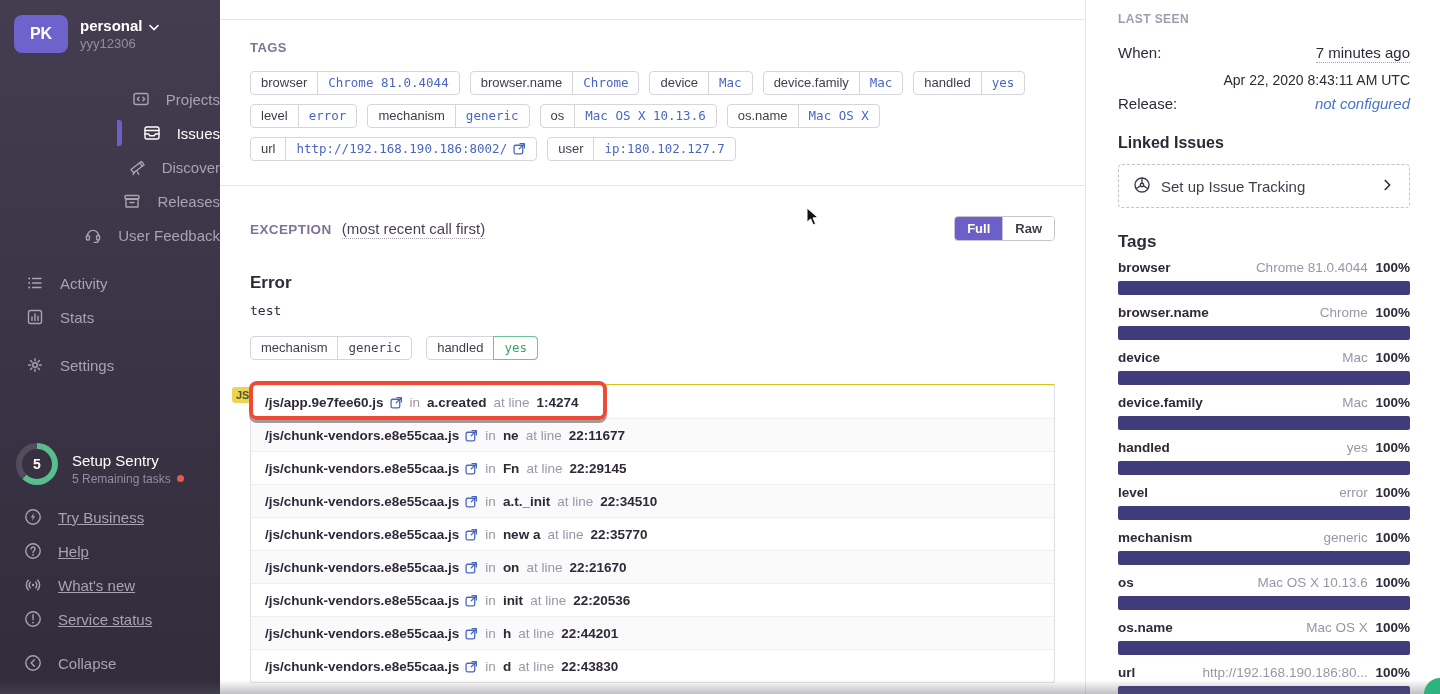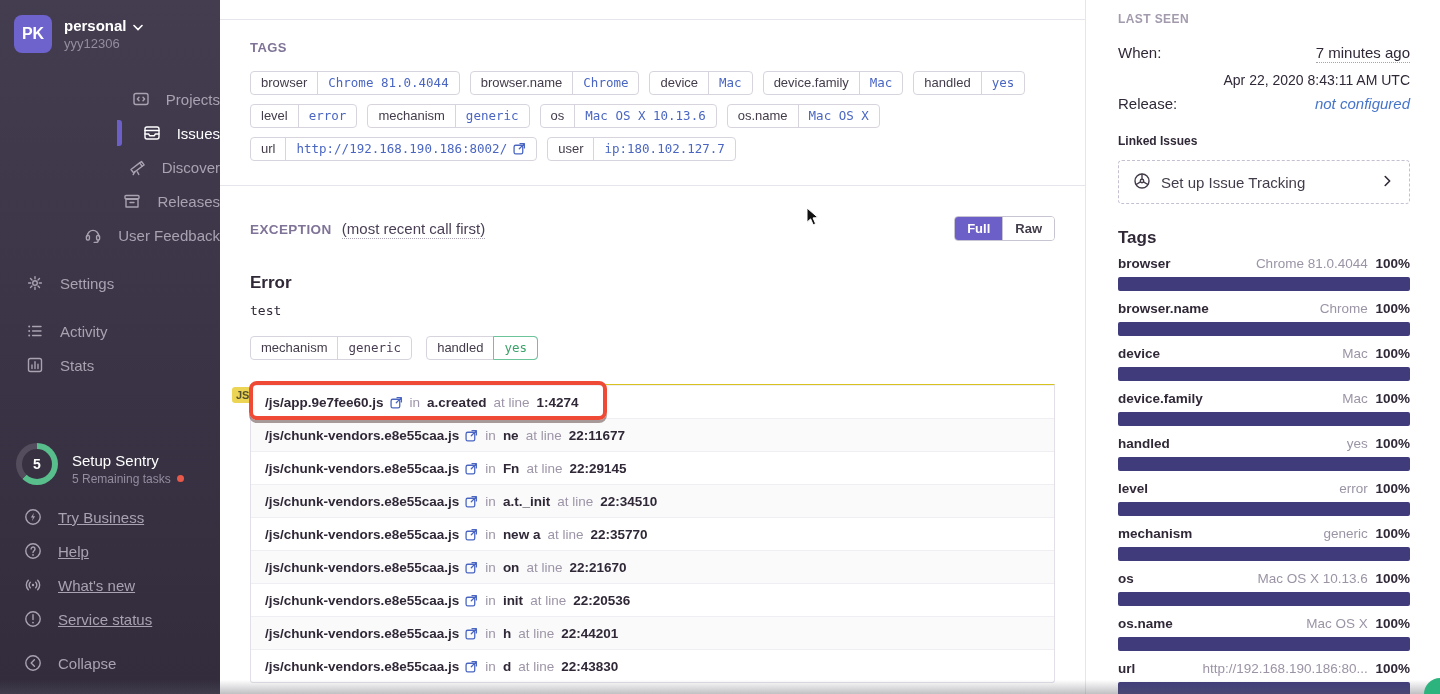--- a/index.html
+++ b/index.html
@@ -11,21 +11,21 @@
   }
   .mono { font-family:"DejaVu Sans Mono", monospace; }
 
   
   .sidebar {
     width:220px; flex:0 0 220px; height:694px;
     background:linear-gradient(180deg,#443d50 0%,#3a3345 55%,#322c3c 100%);
     color:#a8a2b1; display:flex; flex-direction:column; position:relative;
   }
   .org { display:flex; align-items:center; gap:12px; margin:12px 0 0 14px; height:44px; cursor:pointer; }
-  .avatar { width:38px; height:38px; border-radius:8px; background:#6e62cc; color:#fff;
+  .avatar { width:54px; height:38px; border-radius:8px; background:#6e62cc; color:#fff;
     display:flex; align-items:center; justify-content:center; font-size:16px; font-weight:bold; }
   .org-name { color:#fff; font-weight:bold; font-size:15px; display:flex; align-items:center; gap:6px; }
   .org-sub { color:#948d9f; font-size:13px; margin-top:2px; }
   .nav { display:flex; flex-direction:column; }
   .nav1 { margin-top:26px;align-items:flex-end; } .nav2 { margin-top:14px; } .nav3 { margin-top:14px; }
   .nav-item { position:relative; display:flex; align-items:center; gap:16px; height:34px;
     padding-left:26px; font-size:15px; cursor:pointer; color:#a8a2b1; }
   .nav-item .ic { width:18px; height:18px; display:flex; align-items:center; justify-content:center; flex:0 0 18px; }
   .nav-item.active { color:#fff; }
   .nav-item.active::before { content:''; position:absolute; left:0; top:4px; bottom:4px; width:5px;
@@ -85,21 +85,21 @@
 
   
   .rpanel { width:355px; flex:0 0 355px; height:694px; border-left:1px solid #e7e4ec;
     padding:8px 30px 0 32px; background:#fff; }
   .rp-label { color:#a39bad; font-weight:bold; font-size:12px; letter-spacing:.4px; margin-top:4px; }
   .rp-row { display:flex; justify-content:space-between; align-items:baseline; font-size:15px; }
   .rp-when { margin-top:18px; }
   .rp-date { text-align:right; font-size:14px; margin-top:9px; }
   .rp-release { margin-top:7px; }
   .link-blue { color:#4674ca; font-style:italic; cursor:pointer; }
-  .rp-h2 { font-weight:bold; font-size:12px; margin-top:22px; }
+  .rp-h2 { font-weight:bold; font-size:16px; margin-top:22px; }
   .setup-btn { margin-top:12px; border:1px dashed #c5bfd0; border-radius:4px; height:44px;
     display:flex; align-items:center; gap:10px; padding:0 14px; cursor:pointer; background:#fff; width:100%;
     font-size:15px; color:#433c4a; }
   .setup-btn .grow { flex:1; text-align:left; }
   .rp-tags-title { font-weight:bold; font-size:17px; margin-top:24px; }
   .rtag { margin-top:10px; cursor:pointer; }
   .rtag:first-of-type { margin-top:8px; }
   .rtag-head { display:flex; justify-content:space-between; align-items:baseline; font-size:13.5px; }
   .rk { font-weight:bold; }
   .rv { color:#9b94a5; white-space:nowrap; overflow:hidden; text-overflow:ellipsis; max-width:230px; }
@@ -179,33 +179,20 @@
             <path d="M3.4 10a5.6 5.6 0 0111.2 0"></path>
             <rect x="2.4" y="9.4" width="3" height="4.6" rx="1.2"></rect>
             <rect x="12.6" y="9.4" width="3" height="4.6" rx="1.2"></rect>
             <path d="M14.2 14v.4a2 2 0 01-2 2h-2"></path>
           </svg>
         </span>
         <span>User Feedback</span>
       </div>
     </div>
 
-  <div class="nav nav3">
-
-  <div class="nav-item">
-        <span class="ic">
-          <svg width="18" height="18" viewBox="0 0 18 18" fill="none" stroke="currentColor" stroke-width="1.4" stroke-linecap="round" stroke-linejoin="round">
-            <circle cx="9" cy="9" r="2.3"></circle>
-            <path d="M9 2.6v2.1M9 13.3v2.1M2.6 9h2.1M13.3 9h2.1M4.5 4.5l1.5 1.5M12 12l1.5 1.5M13.5 4.5L12 6M6 12l-1.5 1.5"></path>
-          </svg>
-        </span>
-        <span>Settings</span>
-      </div>
-    </div>
-
   <div class="nav nav2">
 
   <div class="nav-item">
         <span class="ic">
           <svg width="18" height="18" viewBox="0 0 18 18" fill="none" stroke="currentColor" stroke-width="1.4" stroke-linecap="round" stroke-linejoin="round">
             <circle cx="3.2" cy="4.5" r="1" fill="currentColor" stroke="none"></circle>
             <circle cx="3.2" cy="9" r="1" fill="currentColor" stroke="none"></circle>
             <circle cx="3.2" cy="13.5" r="1" fill="currentColor" stroke="none"></circle>
             <path d="M6.6 4.5H15M6.6 9H15M6.6 13.5H15"></path>
           </svg>
@@ -213,20 +200,33 @@
         <span>Activity</span>
       </div>
       <div class="nav-item">
         <span class="ic">
           <svg width="18" height="18" viewBox="0 0 18 18" fill="none" stroke="currentColor" stroke-width="1.4" stroke-linecap="round" stroke-linejoin="round">
             <rect x="2.5" y="2.5" width="13" height="13" rx="2"></rect>
             <path d="M6 12.5V9M9 12.5V5.8M12 12.5V8.2"></path>
           </svg>
         </span>
         <span>Stats</span>
+      </div>
+    </div>
+
+  <div class="nav nav3">
+
+  <div class="nav-item">
+        <span class="ic">
+          <svg width="18" height="18" viewBox="0 0 18 18" fill="none" stroke="currentColor" stroke-width="1.4" stroke-linecap="round" stroke-linejoin="round">
+            <circle cx="9" cy="9" r="2.3"></circle>
+            <path d="M9 2.6v2.1M9 13.3v2.1M2.6 9h2.1M13.3 9h2.1M4.5 4.5l1.5 1.5M12 12l1.5 1.5M13.5 4.5L12 6M6 12l-1.5 1.5"></path>
+          </svg>
+        </span>
+        <span>Settings</span>
       </div>
     </div>
 
   <div class="setup">
     <div class="ring">
       <div class="ring-inner">5</div>
     </div>
     <div>
       <div class="setup-title">Setup Sentry</div>
       <div class="setup-sub">

